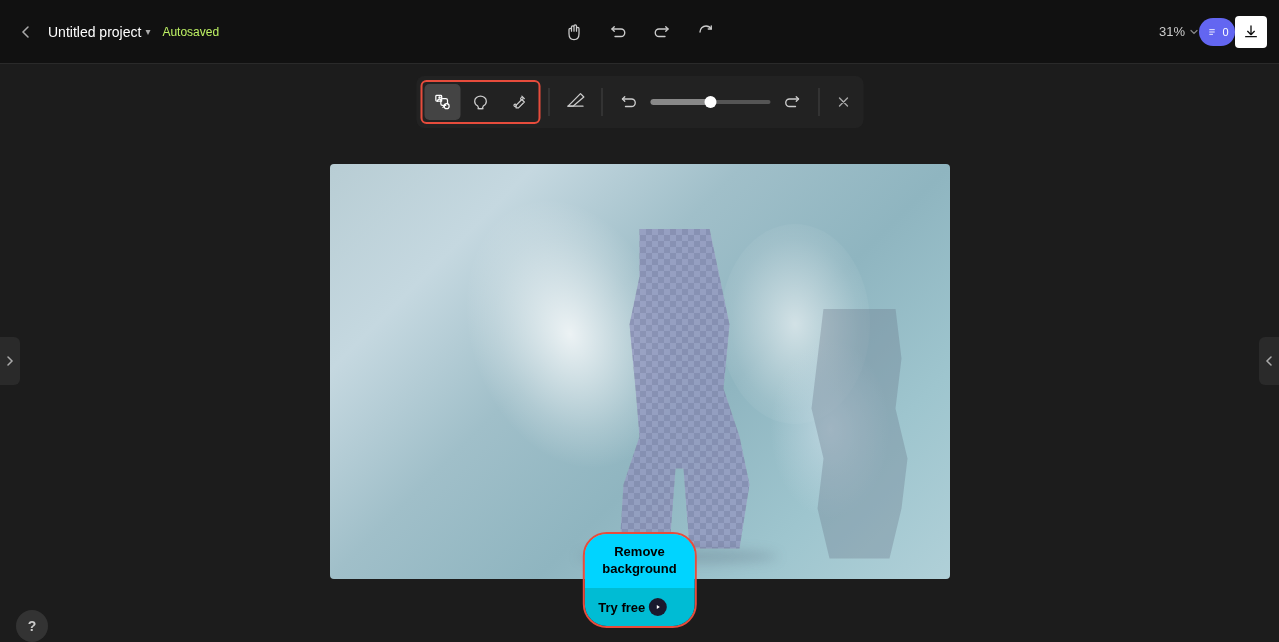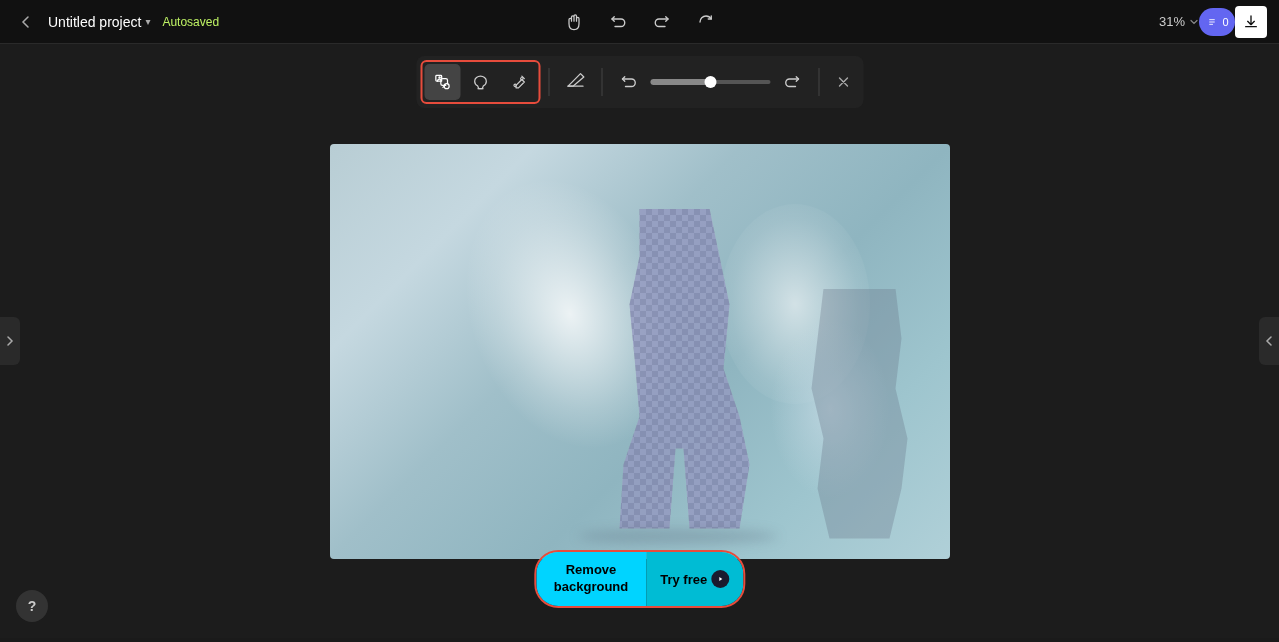--- a/index.html
+++ b/index.html
@@ -9,21 +9,21 @@
       background: #1a1a1a;
       font-family: -apple-system, BlinkMacSystemFont, 'Segoe UI', sans-serif;
       color: #fff;
       overflow: hidden;
       position: relative;
     }
 
     
     .header {
       width: 100%;
-      height: 44px;
+      height: 64px;
       background: #111;
       display: flex;
       align-items: center;
       justify-content: space-between;
       padding: 0 12px;
       position: relative;
       z-index: 10;
       border-bottom: 1px solid #2a2a2a;
     }
     .header-left {
@@ -363,20 +363,21 @@
       position: absolute;
       bottom: 30px;
       left: 50%;
       transform: translateX(-50%);
       display: flex;
       align-items: stretch;
       border: 2px solid #e74c3c;
       border-radius: 24px;
       overflow: hidden;
       z-index: 20;
+      flex-direction: column;
     }
     .remove-bg-btn {
       background: #00d4ff;
       color: #000;
       padding: 10px 18px;
       font-size: 13px;
       font-weight: 600;
       cursor: pointer;
       display: flex;
       align-items: center;

